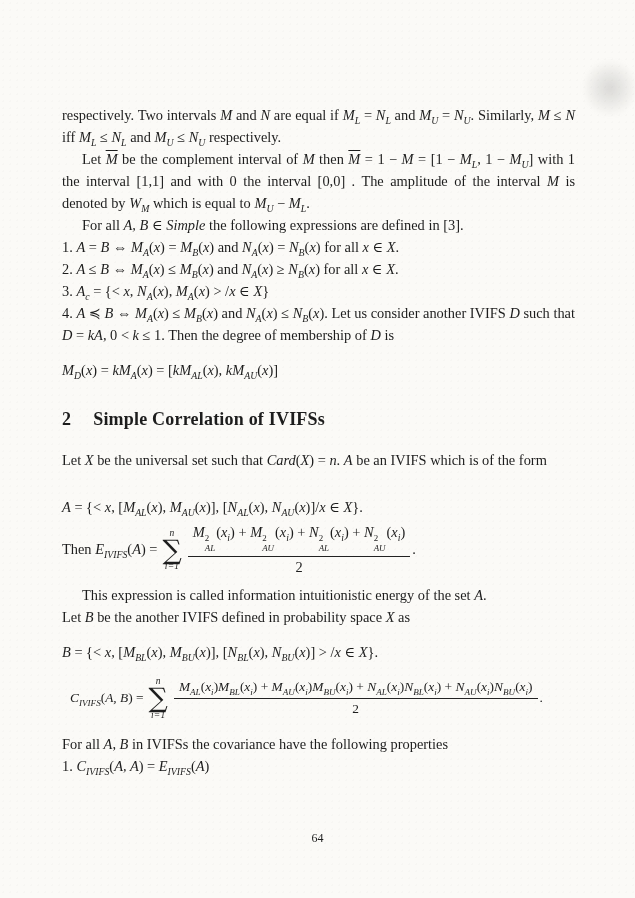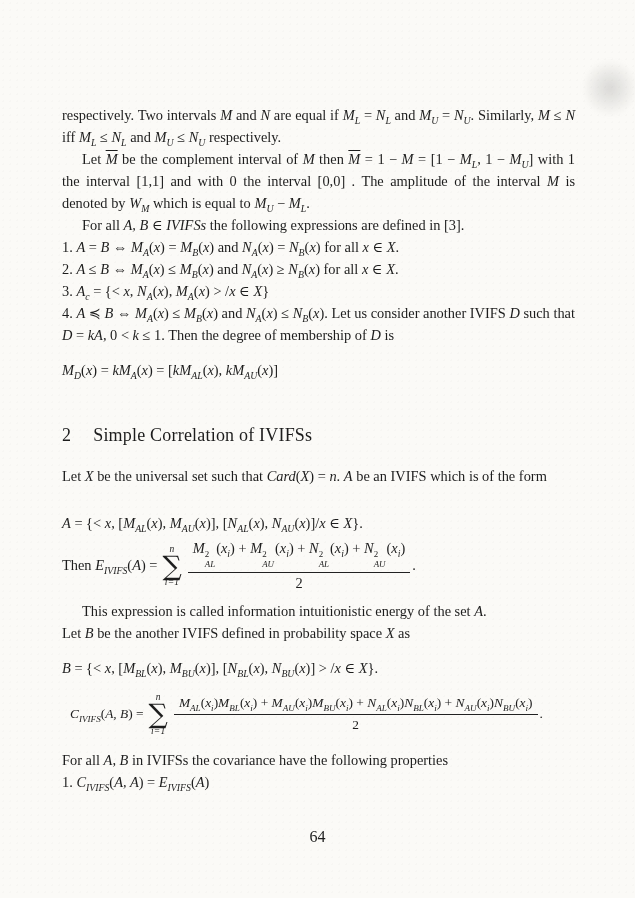--- a/index.html
+++ b/index.html
@@ -24,21 +24,21 @@
   }
   p{margin:0;line-height:22px;text-align:justify;}
   .indent{text-indent:20px;}
   sub,sup{font-size:0.68em;line-height:0;}
   .ov{text-decoration:overline;}
   .eq{
     text-align:left;line-height:22px;margin:13px 0;
   }
   .eq-tight{margin:25px 0 2px;}
   h2.section{
-    font-size:18px;font-weight:normal;margin:43px 0 19px;line-height:22px;
+    font-size:18px;font-weight:bold;margin:27px 0 19px;line-height:22px;
     letter-spacing:0.2px;
   }
   h2.section .sec-num{margin-right:22px;}
   .formula{
     display:flex;align-items:center;justify-content:flex-start;
     margin:6px 0 8px;white-space:nowrap;line-height:1.2;
   }
   .formula.cov{font-size:13.4px;margin:10px 0 12px;padding-left:8px;}
   .sum{
     display:inline-flex;flex-direction:column;align-items:center;
@@ -52,32 +52,32 @@
   }
   .frac .num{padding:0 5px 3px;border-bottom:1.2px solid #222;white-space:nowrap;}
   .frac .den{padding-top:2px;}
   .ss{
     display:inline-flex;flex-direction:column;align-items:flex-start;
     vertical-align:-0.42em;line-height:1;font-size:0.62em;margin-right:1px;
   }
   .ss sup,.ss sub{font-size:1em;line-height:1.12;vertical-align:baseline;}
   .page-number{
     position:absolute;bottom:52px;left:0;width:100%;
-    text-align:center;font-size:16px;
+    text-align:center;font-size:12px;
   }
 </style>
 </head>
 <body>
 
 <div class="page">
   <div class="smudge"></div>
 
   <p>respectively.  Two intervals <i>M</i> and <i>N</i> are equal if <i>M<sub>L</sub></i> = <i>N<sub>L</sub></i> and <i>M<sub>U</sub></i> = <i>N<sub>U</sub></i>.  Similarly, <i>M</i> ≤ <i>N</i> iff <i>M<sub>L</sub></i> ≤ <i>N<sub>L</sub></i> and <i>M<sub>U</sub></i> ≤ <i>N<sub>U</sub></i> respectively.</p>
   <p class="indent">Let <i class="ov">M</i> be the complement interval of <i>M</i> then <i class="ov">M</i> = 1 − <i>M</i> = [1 − <i>M<sub>L</sub></i>, 1 − <i>M<sub>U</sub></i>] with 1 the interval [1,1] and with 0 the interval [0,0] . The amplitude of the interval <i>M</i> is denoted by <i>W<sub>M</sub></i> which is equal to <i>M<sub>U</sub></i> − <i>M<sub>L</sub></i>.</p>
-  <p class="indent">For all <i>A, B</i> ∈ <i>IVIFSs</i> the following expressions are defined in [3].</p>
+  <p class="indent">For all <i>A, B</i> ∈ <i>Simple</i> the following expressions are defined in [3].</p>
 
   <p>1. <i>A</i> = <i>B</i> ⇔ <i>M<sub>A</sub></i>(<i>x</i>) = <i>M<sub>B</sub></i>(<i>x</i>) and <i>N<sub>A</sub></i>(<i>x</i>) = <i>N<sub>B</sub></i>(<i>x</i>) for all <i>x</i> ∈ <i>X</i>.</p>
   <p>2. <i>A</i> ≤ <i>B</i> ⇔ <i>M<sub>A</sub></i>(<i>x</i>) ≤ <i>M<sub>B</sub></i>(<i>x</i>) and <i>N<sub>A</sub></i>(<i>x</i>) ≥ <i>N<sub>B</sub></i>(<i>x</i>) for all <i>x</i> ∈ <i>X</i>.</p>
   <p>3. <i>A<sub>c</sub></i> = {&lt; <i>x</i>, <i>N<sub>A</sub></i>(<i>x</i>), <i>M<sub>A</sub></i>(<i>x</i>) &gt; /<i>x</i> ∈ <i>X</i>}</p>
   <p>4.  <i>A</i> ≼ <i>B</i> ⇔ <i>M<sub>A</sub></i>(<i>x</i>) ≤ <i>M<sub>B</sub></i>(<i>x</i>) and <i>N<sub>A</sub></i>(<i>x</i>) ≤ <i>N<sub>B</sub></i>(<i>x</i>).  Let us consider another IVIFS <i>D</i> such that <i>D</i> = <i>kA</i>, 0 &lt; <i>k</i> ≤ 1.  Then the degree of membership of <i>D</i> is</p>
 
   <div class="eq"><i>M<sub>D</sub></i>(<i>x</i>) = <i>kM<sub>A</sub></i>(<i>x</i>) = [<i>kM<sub>AL</sub></i>(<i>x</i>), <i>kM<sub>AU</sub></i>(<i>x</i>)]</div>
 
   <h2 class="section">
     <span class="sec-num">2</span><span>Simple Correlation of IVIFSs</span>

